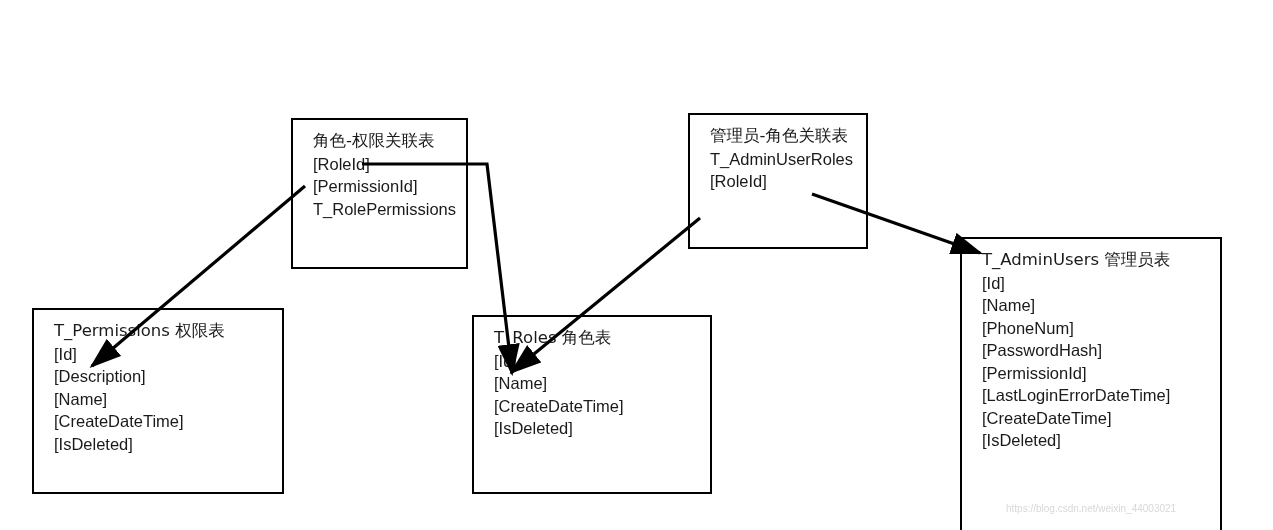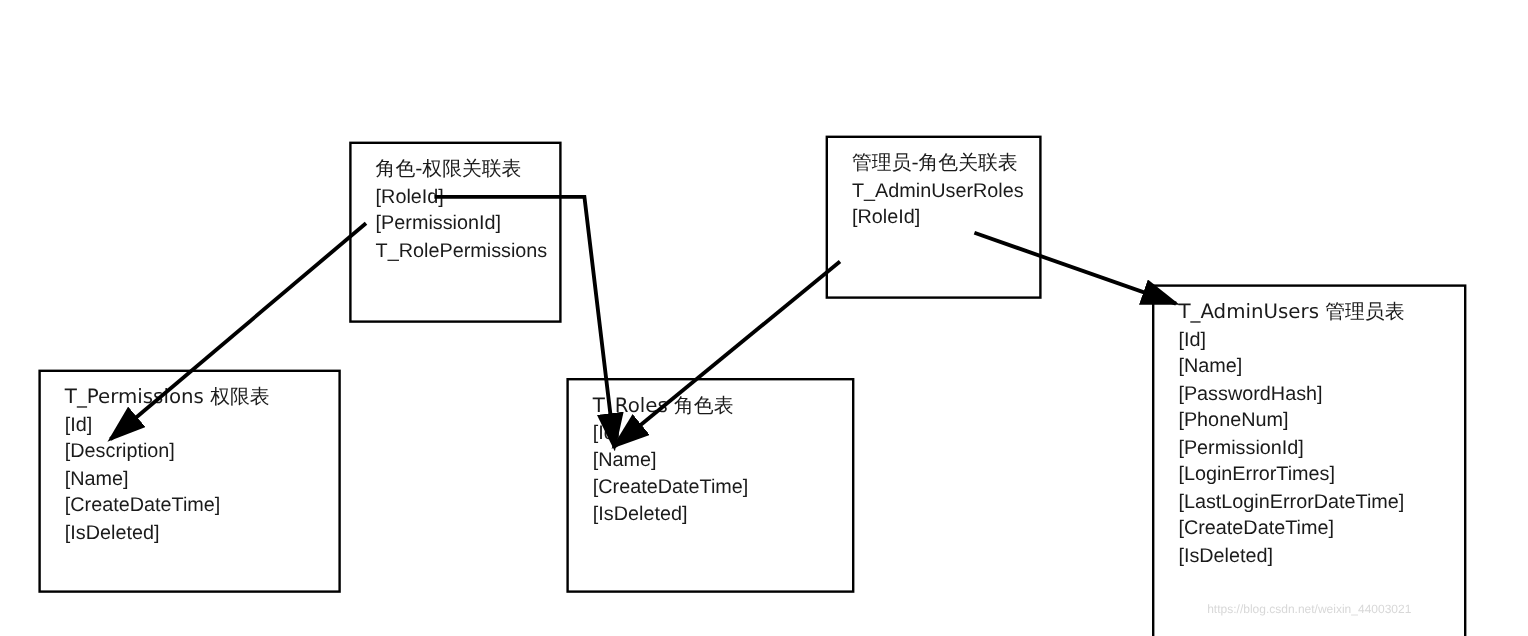--- a/index.html
+++ b/index.html
@@ -82,24 +82,23 @@
       <div class="entity-field">T_AdminUserRoles</div>
       <div class="entity-field">[RoleId]</div>
     </div>
   </div>
 
   <div class="entity-box" id="box-t_admin_users" style="left: 960px; top: 202px; width: 262px; height: 324px; margin-top: 35px;">
     <div class="entity-inner">
       <div class="entity-title cjk">T_AdminUsers 管理员表</div>
       <div class="entity-field">[Id]</div>
       <div class="entity-field">[Name]</div>
+      <div class="entity-field">[PhoneNum]</div>
       <div class="entity-field">[PasswordHash]</div>
-      <div class="entity-field">[PhoneNum]</div>
       <div class="entity-field">[PermissionId]</div>
-      <div class="entity-field">[LoginErrorTimes]</div>
       <div class="entity-field">[LastLoginErrorDateTime]</div>
       <div class="entity-field">[CreateDateTime]</div>
       <div class="entity-field">[IsDeleted]</div>
     </div>
   </div>
 
   <div class="entity-box" id="box-t_permissions" style="left: 32px; top: 308px; width: 252px; height: 186px;">
     <div class="entity-inner">
       <div class="entity-title cjk">T_Permissions 权限表</div>
       <div class="entity-field">[Id]</div>

